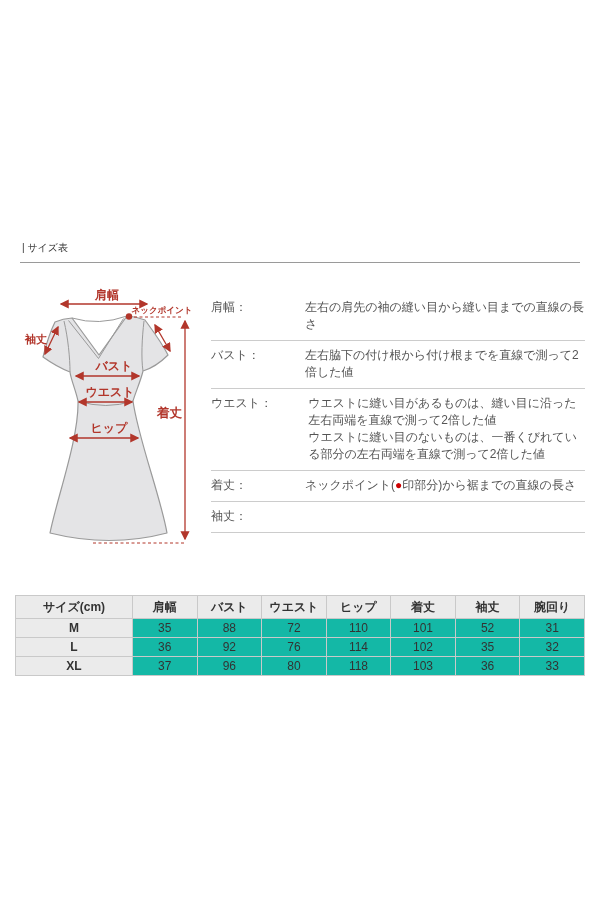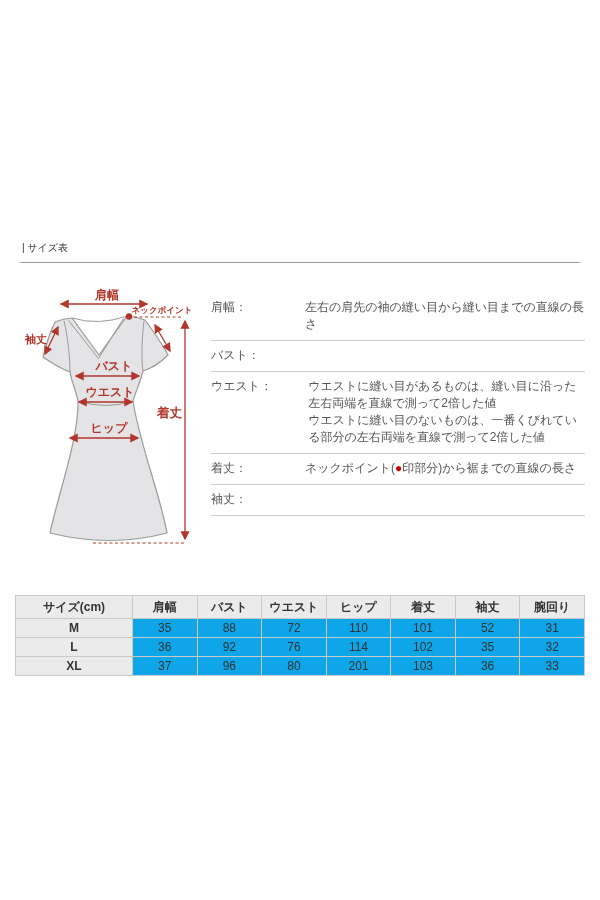--- a/index.html
+++ b/index.html
@@ -27,21 +27,21 @@
   .def-desc .line{display:block;}
   .red-dot{color:#cc0000;}
   .size-table{margin-top:40px;}
   table{width:570px;border-collapse:collapse;table-layout:fixed;}
   col.c-first{width:117px;}
   th,td{
     border:1px solid #c9c9c9;text-align:center;
     font-size:12px;color:#333;padding:0;
   }
   thead th{background:#ebebeb;height:22px;font-weight:bold;}
-  tbody td{height:18px;background:#0ea5e9;font-weight:normal;}
+  tbody td{height:18px;background:#14b8a6;font-weight:normal;}
   tbody td.size-label{background:#ebebeb;font-weight:bold;}
   
   .svg-red-label{fill:#b2362b;font-weight:bold;font-family:"Liberation Sans","DejaVu Sans",sans-serif;}
 </style>
 </head>
 <body>
 
 <div class="page">
 
   <h2 class="section-title">| サイズ表</h2>
@@ -98,20 +98,21 @@
 
     <div class="defs">
 
       <div class="def-row">
         <span class="def-term">肩幅：</span>
         <span class="def-desc">左右の肩先の袖の縫い目から縫い目までの直線の長さ</span>
       </div>
 
       <div class="def-row">
         <span class="def-term">バスト：</span>
+        <span class="def-desc">左右脇下の付け根から付け根までを直線で測って2倍した値</span>
       </div>
 
       <div class="def-row">
         <span class="def-term">ウエスト：</span>
         <span class="def-desc">
           <span class="line">ウエストに縫い目があるものは、縫い目に沿った左右両端を直線で測って2倍した値</span>
           <span class="line">ウエストに縫い目のないものは、一番くびれている部分の左右両端を直線で測って2倍した値</span>
         </span>
       </div>
 
@@ -171,21 +172,21 @@
           <td>114</td>
           <td>102</td>
           <td>35</td>
           <td>32</td>
         </tr>
         <tr>
           <td class="size-label">XL</td>
           <td>37</td>
           <td>96</td>
           <td>80</td>
-          <td>201</td>
+          <td>118</td>
           <td>103</td>
           <td>36</td>
           <td>33</td>
         </tr>
       </tbody>
     </table>
   </div>
 
 </div>
 

